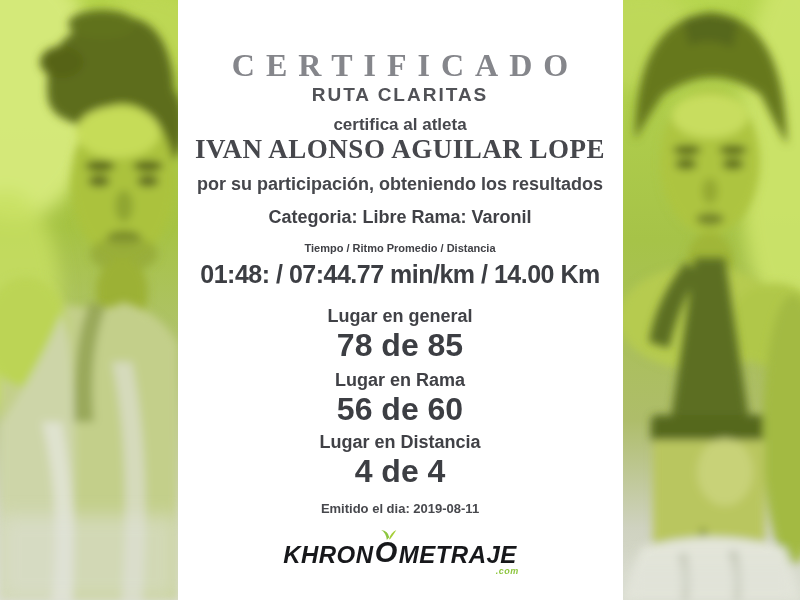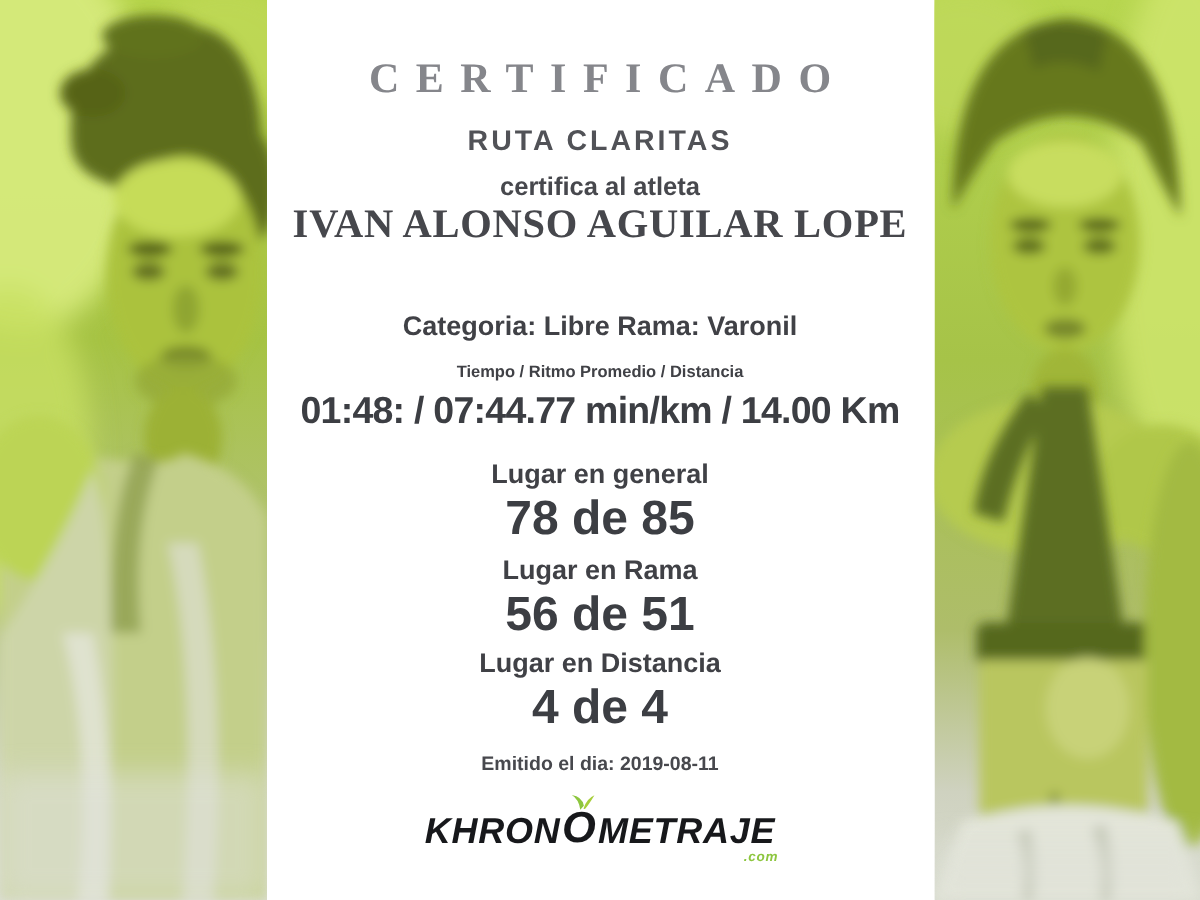--- a/index.html
+++ b/index.html
@@ -16,22 +16,22 @@
     overflow:hidden;font-family:"Liberation Sans",sans-serif;
   }
   .photo{position:absolute;top:0;height:600px;}
   .photo svg{display:block;width:100%;height:100%;}
   .photo-left{left:0;width:178px;}
   .photo-right{right:0;width:177px;}
 
   .content{position:absolute;left:0;top:0;width:800px;height:600px;text-align:center;}
   .line{position:absolute;left:0;right:0;line-height:1;white-space:nowrap;}
 
-  .title{top:39px;font-family:"Liberation Serif","DejaVu Serif",serif;
-    font-size:28px;font-weight:bold;letter-spacing:11px;padding-left:11px;
+  .title{top:49px;font-family:"Liberation Serif","DejaVu Serif",serif;
+    font-size:32px;font-weight:bold;letter-spacing:11px;padding-left:11px;
     color:var(--title_gray,#85868b);}
   .subtitle{top:85px;font-size:19px;font-weight:bold;letter-spacing:2px;
     color:var(--subtitle_gray,#515257);}
   .certifies{top:116px;font-size:17px;font-weight:bold;color:#47484d;}
   .athlete{top:136px;font-size:27px;font-weight:bold;color:#46474c;letter-spacing:0.5px;font-family:Liberation Serif, serif;}
   .participation{top:175px;font-size:18px;font-weight:bold;color:#45464b;}
   .category{top:208px;font-size:18px;font-weight:bold;color:#404146;}
   .results-header{top:243px;font-size:11px;font-weight:bold;color:#404146;}
   .results-value{top:262px;font-size:25px;font-weight:bold;color:#3c3e43;letter-spacing:-0.5px;}
   .rank-label{font-size:18px;font-weight:bold;color:#404146;}
@@ -158,28 +158,29 @@
       </g>
       <rect y="560" width="177" height="40" fill="#dfe1d8" opacity="0.5" filter="url(#rb9)"></rect>
     </svg>
   </div>
 
   <div class="content">
     <div class="line title">CERTIFICADO</div>
     <div class="line subtitle">RUTA CLARITAS</div>
     <div class="line certifies">certifica al atleta</div>
     <div class="line athlete">IVAN ALONSO AGUILAR LOPE</div>
+    <div class="line participation">por su participación, obteniendo los resultados</div>
     <div class="line category">Categoria: Libre Rama: Varonil</div>
     <div class="line results-header">Tiempo / Ritmo Promedio / Distancia</div>
     <div class="line results-value">01:48: / 07:44.77 min/km / 14.00 Km</div>
 
     <div class="line rank-label r0">Lugar en general</div>
     <div class="line rank-value r0">78 de 85</div>
     <div class="line rank-label r1">Lugar en Rama</div>
-    <div class="line rank-value r1">56 de 51</div>
+    <div class="line rank-value r1">56 de 60</div>
     <div class="line rank-label r2">Lugar en Distancia</div>
     <div class="line rank-value r2">4 de 4</div>
 
     <div class="line issued">Emitido el dia: 2019-08-11</div>
 
     <div class="line logo">
       <span>KHRON</span>
       <span class="logo-o-wrap">
         <svg class="logo-leaves" width="17" height="12" viewBox="0 0 17 12">
           <path d="M8,11 Q6,4 1,2 Q8,2 10,8 Z" fill="#8dc63f"></path>

